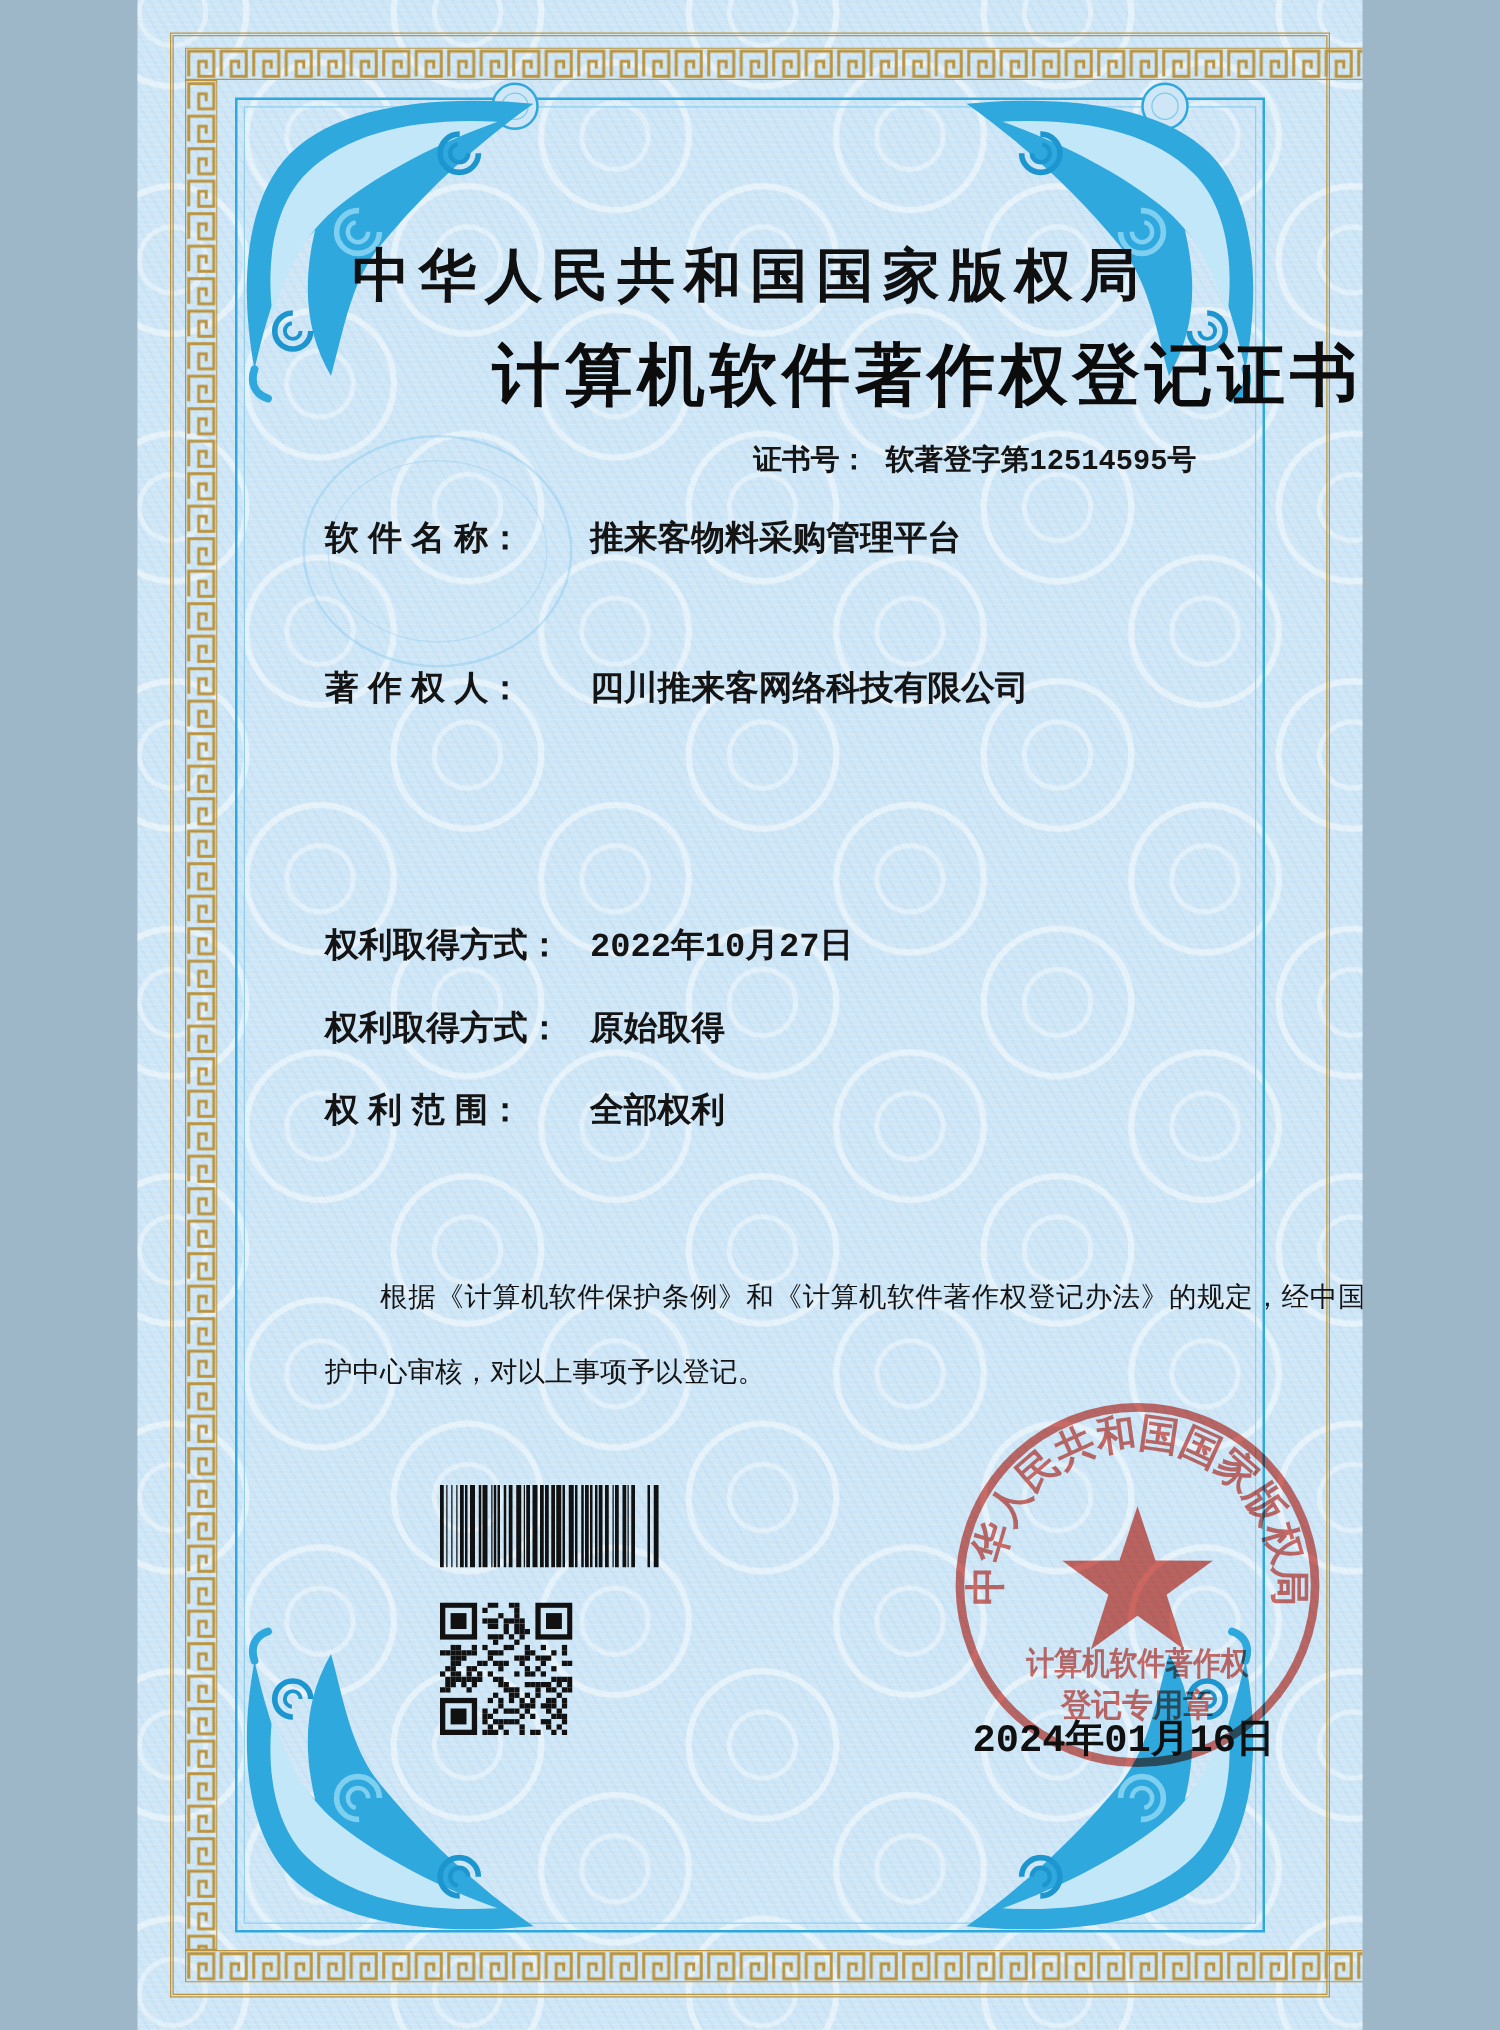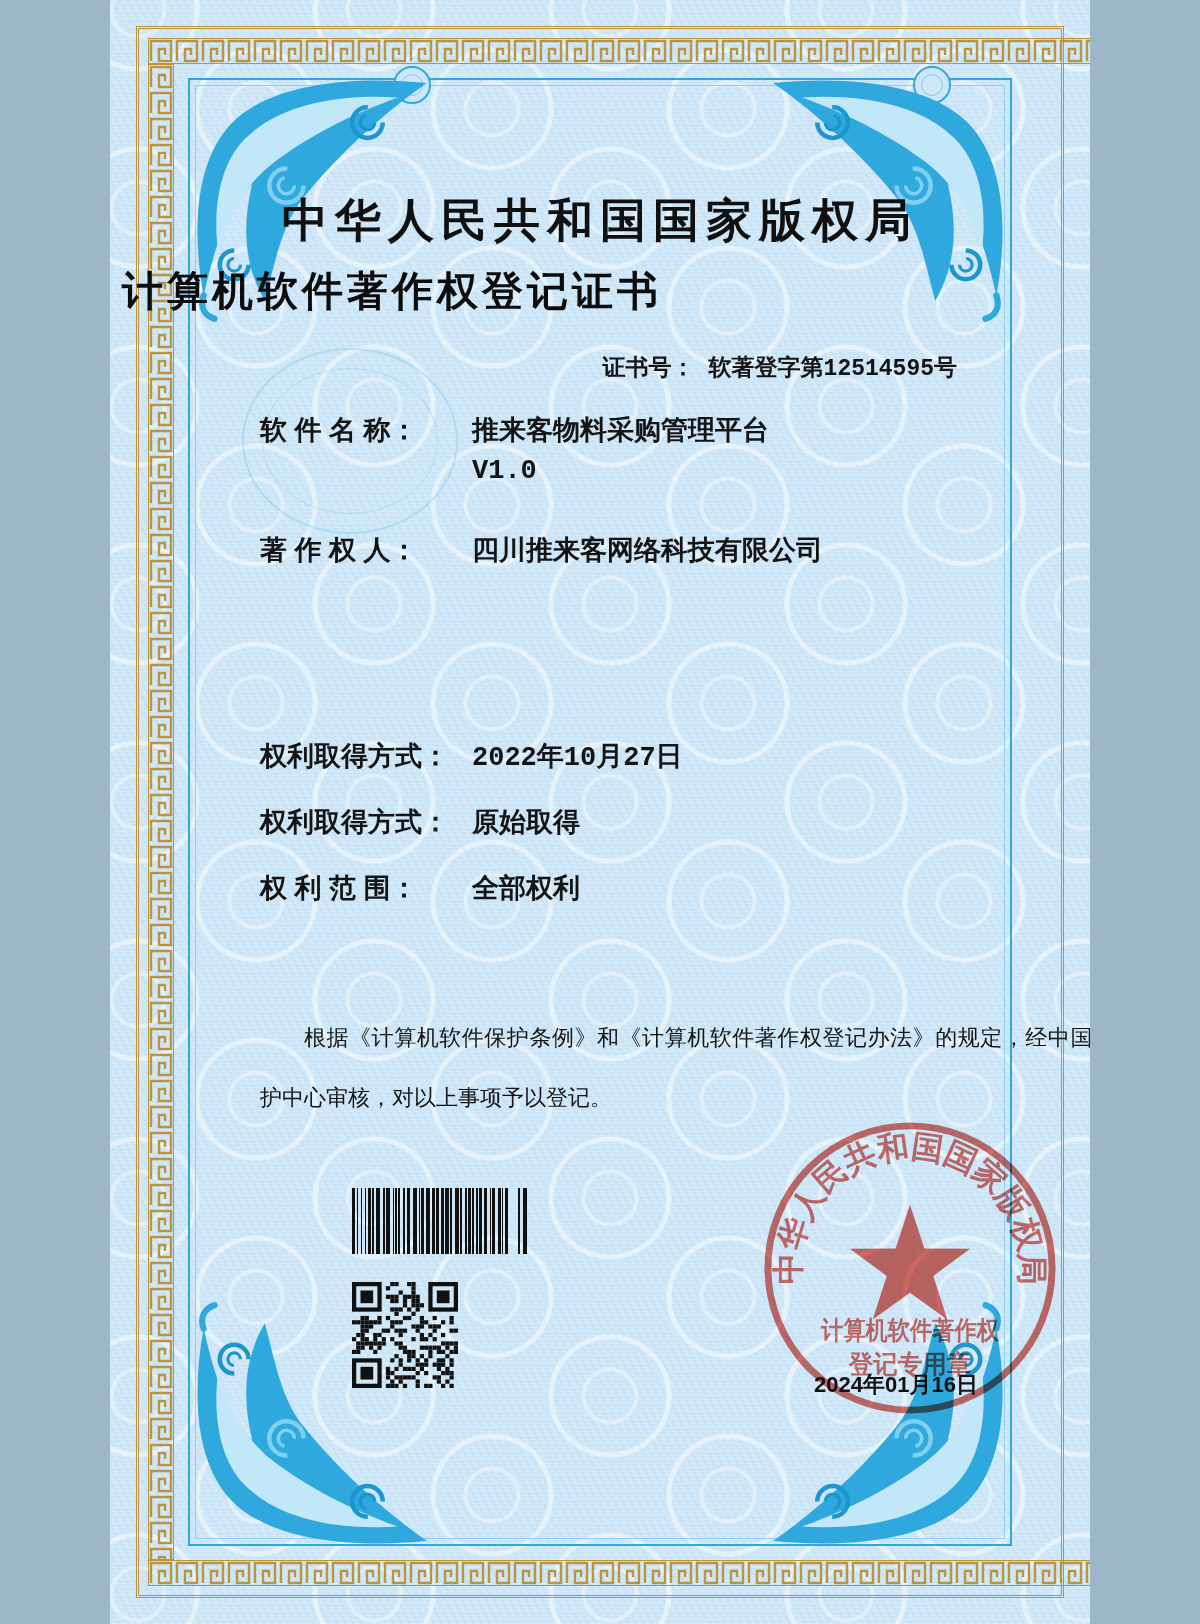--- a/index.html
+++ b/index.html
@@ -33,41 +33,41 @@
   .c-bl{left:72px;bottom:74px;transform:scaleY(-1);}
   .c-br{right:72px;bottom:74px;transform:rotate(180deg);}
   .globe-wm{position:absolute;left:132px;top:348px;width:212px;height:182px;border-radius:50%;
     border:2px solid rgba(120,195,235,.45);opacity:.8;}
   .globe-wm::after{content:"";position:absolute;inset:18px;border-radius:50%;border:1px solid rgba(120,195,235,.4);}
 
   
   .authority{position:absolute;left:0;top:190px;width:100%;text-align:center;
     font-family:"Liberation Serif","DejaVu Serif",serif;font-size:46px;font-weight:700;
     letter-spacing:7px;color:#101010;}
-  .cert-title{position:absolute;left:12px;top:264px;width:100%;text-align:left;
-    font-family:"Liberation Serif","DejaVu Serif",serif;font-size:41px;font-weight:900;
+  .cert-title{position:absolute;left:0;top:264px;width:100%;text-align:right;
+    font-family:"Liberation Serif","DejaVu Serif",serif;font-size:54px;font-weight:900;
     letter-spacing:4px;color:#0c0c0c;}
   .certno-row{position:absolute;top:352px;right:133px;font-size:23px;font-weight:700;color:#141414;}
   .certno-row .num{font-family:"Liberation Mono","DejaVu Sans Mono",monospace;margin-left:14px;}
 
   .field-row{position:absolute;left:150px;width:940px;font-size:27px;font-weight:700;color:#141414;text-decoration:underline;}
   .flabel{display:inline-block;min-width:196px;vertical-align:top;}
   .fvalue{display:inline-block;margin-left:16px;vertical-align:top;
     font-family:"Liberation Mono","DejaVu Sans Mono",monospace;font-weight:700;}
   .fline2{display:block;margin-top:8px;}
 
   .body-text{position:absolute;left:150px;top:1008px;width:900px;font-size:22px;font-weight:400;
     color:#141414;line-height:60px;text-indent:2em;text-align:justify;}
 
   .barcode{position:absolute;left:242px;top:1188px;width:175px;height:66px;}
   .qrcode{position:absolute;left:242px;top:1282px;width:106px;height:106px;}
 
   .seal{position:absolute;left:652px;top:1120px;width:296px;height:296px;opacity:.84;mix-blend-mode:multiply;}
-  .issue-date{position:absolute;left:704px;top:1370px;font-size:22px;font-weight:700;color:#101010;
-    font-family:Liberation Sans, sans-serif;z-index:5;}
+  .issue-date{position:absolute;left:668px;top:1370px;font-size:31px;font-weight:700;color:#101010;
+    font-family:Liberation Mono, monospace;z-index:5;}
 </style>
 </head>
 <body>
 
 <svg width="0" height="0" style="position:absolute" aria-hidden="true">
   <defs>
     <pattern id="meander-pat" width="26" height="26" patternUnits="userSpaceOnUse">
       <path d="M3 23 V3 H23 V23 H11 V11 H17 V17" fill="none" stroke="#bb9440" stroke-width="2.4"></path>
     </pattern>
     <symbol id="corner-orn" viewBox="0 0 280 280">
@@ -123,21 +123,21 @@
   <div class="globe-wm"></div>
 
   <div class="authority">中华人民共和国国家版权局</div>
   <div class="cert-title">计算机软件著作权登记证书</div>
 
   <div class="certno-row">
     <span>证书号：</span><span class="num">软著登字第12514595号</span>
   </div>
 
   <div class="field-row" style="top:412px">
-    <span class="flabel">软 件 名 称：</span><span class="fvalue"><span>推来客物料采购管理平台</span><span class="fline2">V1.0</span></span>
+    <span class="flabel">软 件 名 称：</span><span class="fvalue"><span>推来客物料采购管理平台</span></span>
   </div>
   <div class="field-row" style="top:532px">
     <span class="flabel">著 作 权 人：</span><span class="fvalue">四川推来客网络科技有限公司</span>
   </div>
   <div class="field-row" style="top:738px">
     <span class="flabel">权利取得方式：</span><span class="fvalue">2022年10月27日</span>
   </div>
   <div class="field-row" style="top:804px">
     <span class="flabel">权利取得方式：</span><span class="fvalue">原始取得</span>
   </div>

